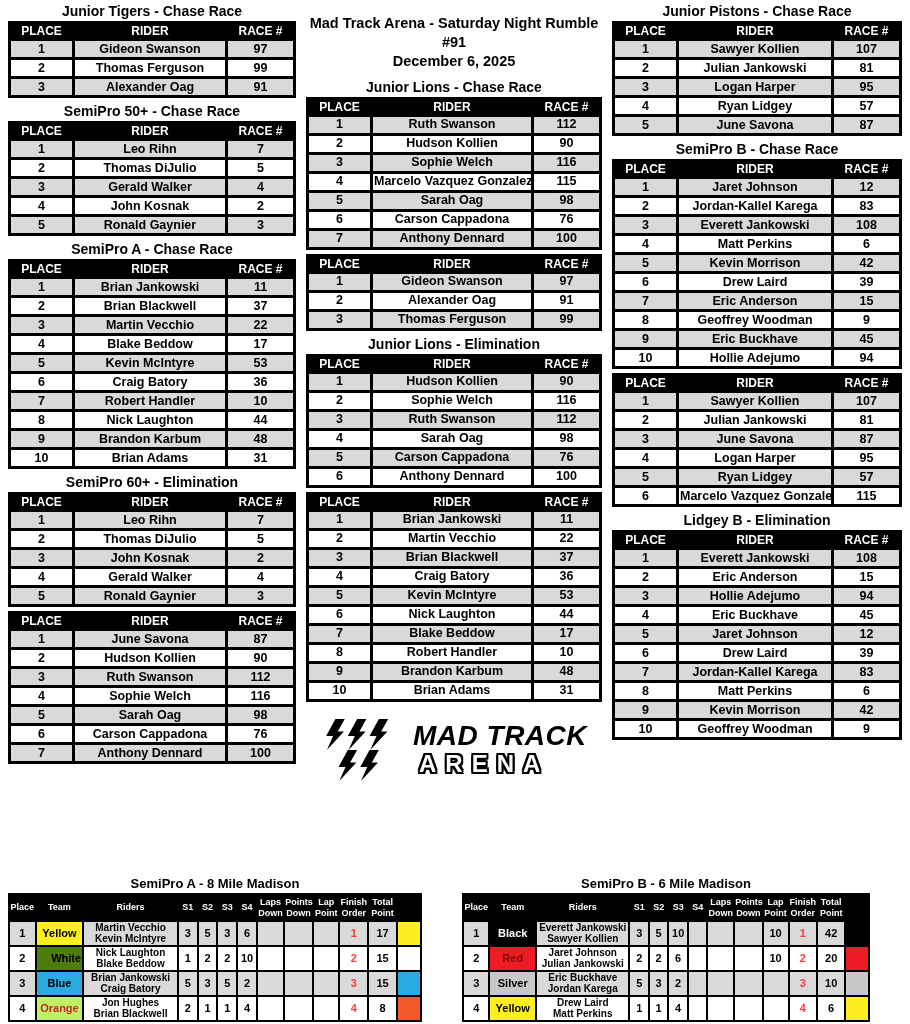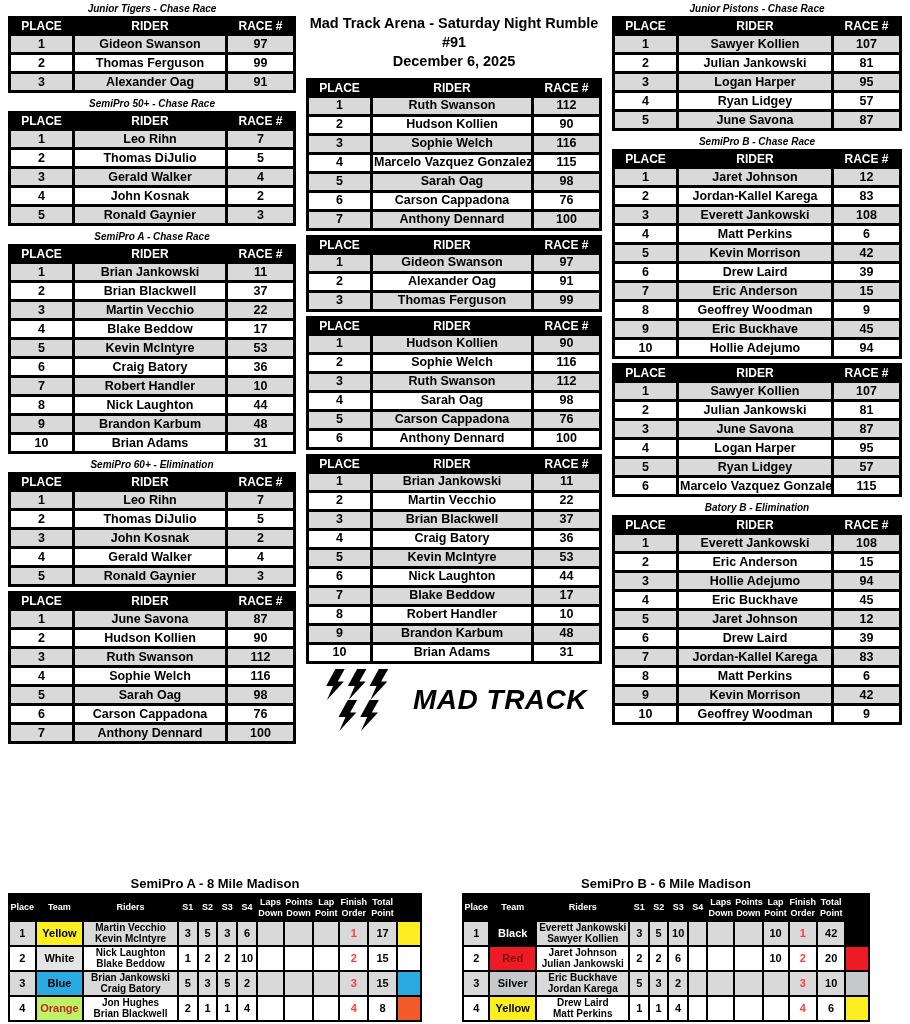--- a/index.html
+++ b/index.html
@@ -8,28 +8,28 @@
   .sheet { position: relative; width: 910px; height: 1024px; background: #fff; overflow: hidden; font-weight: bold; color: #000; }
 
   .col { position: absolute; }
   .col-left  { left: 8px;   top: 2px;  width: 288px; }
   .col-mid   { left: 306px; top: 14px; width: 296px; }
   .col-right { left: 612px; top: 2px;  width: 290px; }
 
   .event-title { text-align: center; font-size: 14.5px; line-height: 1.3; margin-bottom: 7px; }
 
   .tbl-block { margin-bottom: 4px; }
-  .tbl-title { text-align: center; font-size: 10px; padding: 1px 0 2px 0; font-style: italic; }
+  .tbl-title { text-align: center; font-size: 14px; padding: 1px 0 2px 0; }
   table.rtable { width: 100%; border-collapse: collapse; table-layout: fixed; border: 2px solid #000; }
   .rtable th { background: #000; color: #fff; font-size: 12px; height: 17px; border: 3px solid #000; padding: 0 1px; }
   .rtable td { border: 3px solid #000; text-align: center; font-size: 12.5px; height: 19px; line-height: 1; padding: 0 1px; overflow: hidden; white-space: nowrap; }
   .rtable tbody tr:nth-child(odd) td { background: #D9D9D9; }
   .rtable tbody tr:nth-child(even) td { background: #FFFFFF; }
 
-  .logo { display: flex; align-items: center; justify-content: center; gap: 12px; margin-top: 5px; }
+  .logo { display: flex; align-items: center; justify-content: center; gap: 12px; margin-top: 17px; }
   .logo svg { width: 80px; height: 62px; }
   .logo-text { text-align: left; }
   .logo-line1 { font-size: 28px; font-style: italic; letter-spacing: 0.5px; line-height: 1; }
   .logo-line2 { font-size: 24px; letter-spacing: 9px; line-height: 1.15; color: #fff; margin-left: 6px;
     text-shadow: -2px -2px 0 #000, 2px -2px 0 #000, -2px 2px 0 #000, 2px 2px 0 #000,
                  0 -2px 0 #000, 0 2px 0 #000, -2px 0 0 #000, 2px 0 0 #000; }
 
   .madison { position: absolute; }
   #madison-a { left: 8px;   top: 876px; width: 414px; }
   #madison-b { left: 462px; top: 876px; width: 408px; }
@@ -293,20 +293,21 @@
         </table>
       </div>
   </div>
 
   <div class="col col-mid">
     <div class="event-title">
       <div>Mad Track Arena - Saturday Night Rumble #91</div>
       <div>December 6, 2025</div>
     </div>
     <div class="tbl-block">
+        <div class="tbl-title">Junior Lions - Chase Race</div>
         <table class="rtable">
           <colgroup>
             <col style="width: 64px;">
             <col>
             <col style="width: 68px;">
           </colgroup>
           <thead>
             <tr>
               <th>PLACE</th>
               <th>RIDER</th>
@@ -379,20 +380,21 @@
             </tr>
             <tr>
               <td>3</td>
               <td>Thomas Ferguson</td>
               <td>99</td>
             </tr>
           </tbody>
         </table>
       </div>
     <div class="tbl-block">
+        <div class="tbl-title">Junior Lions - Elimination</div>
         <table class="rtable">
           <colgroup>
             <col style="width: 64px;">
             <col>
             <col style="width: 68px;">
           </colgroup>
           <thead>
             <tr>
               <th>PLACE</th>
               <th>RIDER</th>
@@ -507,20 +509,21 @@
         <g fill="#000">
           <polygon points="17,0 29,0 20,16 28,16 6,40 14,22 5,22"></polygon>
           <polygon points="45,0 57,0 48,16 56,16 34,40 42,22 33,22"></polygon>
           <polygon points="73,0 85,0 76,16 84,16 62,40 70,22 61,22"></polygon>
           <polygon points="33,40 45,40 36,56 44,56 22,80 30,62 21,62"></polygon>
           <polygon points="61,40 73,40 64,56 72,56 50,80 58,62 49,62"></polygon>
         </g>
       </svg>
       <div class="logo-text">
         <div class="logo-line1">MAD TRACK</div>
+        <div class="logo-line2">ARENA</div>
       </div>
     </div>
   </div>
 
   <div class="col col-right">
     <div class="tbl-block">
         <div class="tbl-title">Junior Pistons - Chase Race</div>
         <table class="rtable">
           <colgroup>
             <col style="width: 64px;">
@@ -674,21 +677,21 @@
             </tr>
             <tr>
               <td>6</td>
               <td>Marcelo Vazquez Gonzalez</td>
               <td>115</td>
             </tr>
           </tbody>
         </table>
       </div>
     <div class="tbl-block">
-        <div class="tbl-title">Batory B - Elimination</div>
+        <div class="tbl-title">Lidgey B - Elimination</div>
         <table class="rtable">
           <colgroup>
             <col style="width: 64px;">
             <col>
             <col style="width: 68px;">
           </colgroup>
           <thead>
             <tr>
               <th>PLACE</th>
               <th>RIDER</th>
@@ -800,21 +803,21 @@
             <td>6</td>
             <td></td>
             <td></td>
             <td></td>
             <td style="color: rgb(255, 59, 59);">1</td>
             <td>17</td>
             <td style="background: rgb(252, 238, 33);"></td>
           </tr>
           <tr>
             <td>2</td>
-            <td style="background: #e5e5e5; color: rgb(0, 0, 0);">White</td>
+            <td style="background: #4d7c0f; color: rgb(0, 0, 0); text-align: right;">White</td>
             <td class="riders-cell">
               <div>Nick Laughton</div>
               <div>Blake Beddow</div>
             </td>
             <td>1</td>
             <td>2</td>
             <td>2</td>
             <td>10</td>
             <td></td>
             <td></td>

